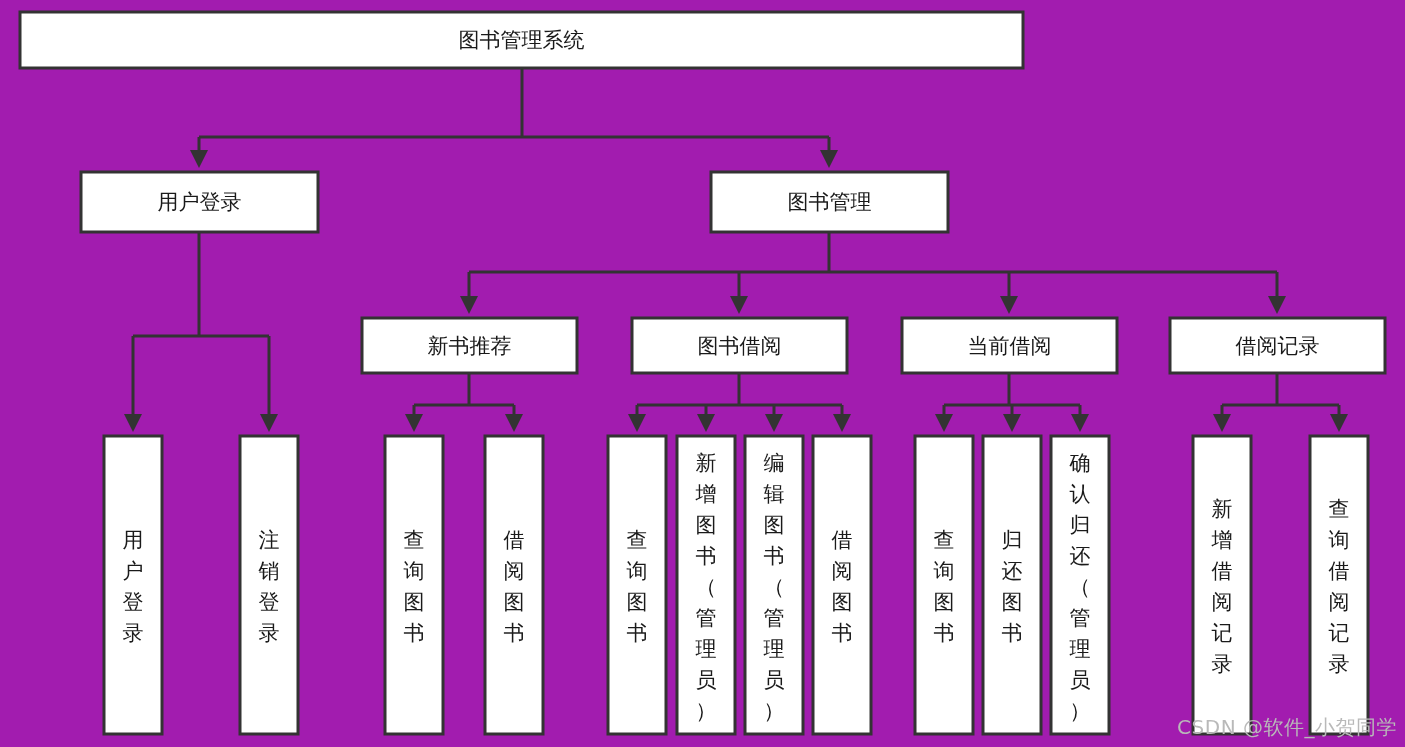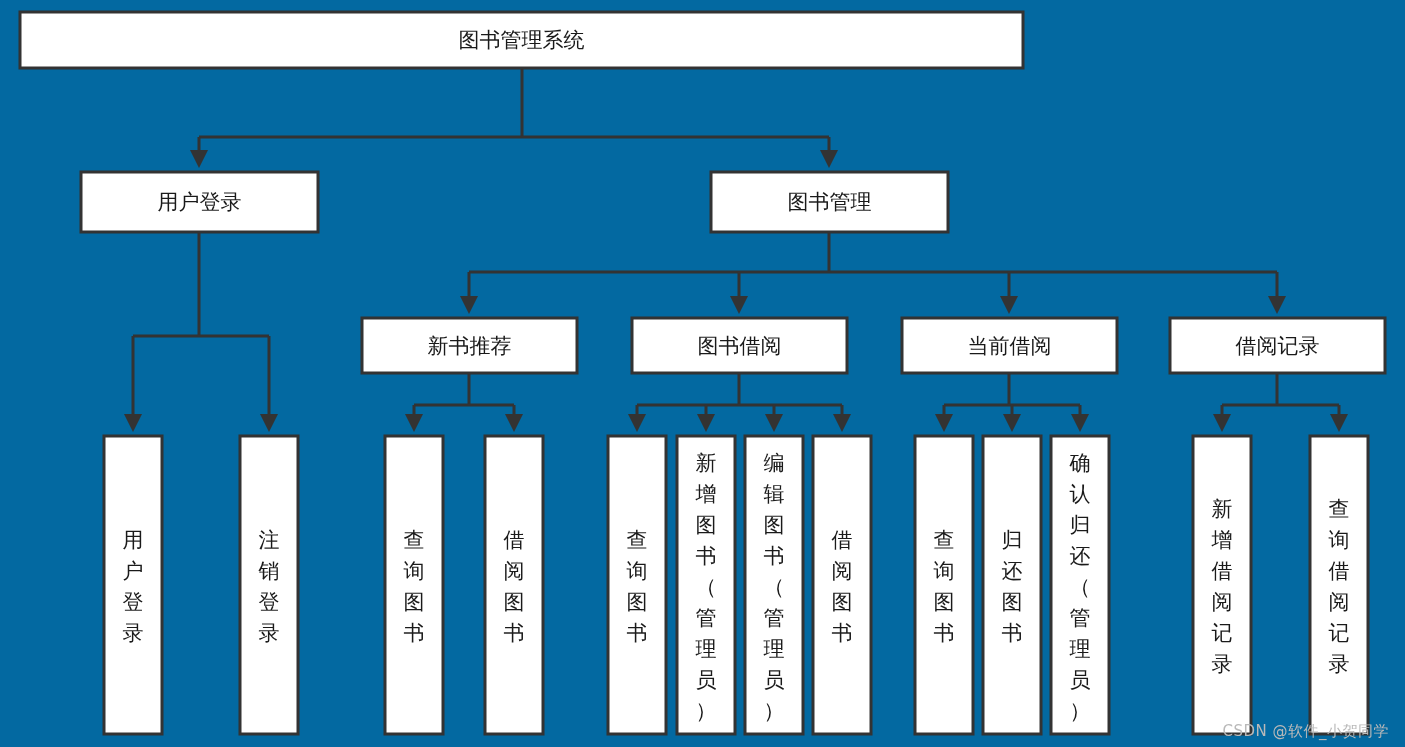--- a/index.html
+++ b/index.html
@@ -11,21 +11,21 @@
   body {
     width: 1405px;
     height: 747px;
     font-family: "DejaVu Sans", "Liberation Sans", sans-serif;
     overflow: hidden;
   }
   #diagram-root {
     position: relative;
     width: 1405px;
     height: 747px;
-    background: #0369a1;
+    background: #a21caf;
   }
   svg#tree-svg {
     position: absolute;
     left: 0;
     top: 0;
     width: 1405px;
     height: 747px;
     display: block;
   }
   .node-box {
@@ -50,24 +50,24 @@
     stroke: #333333;
     stroke-width: 3;
     fill: none;
   }
   .arrow-head {
     fill: #333333;
     stroke: none;
   }
   .watermark {
     position: absolute;
-    right: 16px;
+    right: 8px;
     bottom: 6px;
     font-family: "DejaVu Sans", "Liberation Sans", sans-serif;
-    font-size: 15px;
+    font-size: 20px;
     color: #b9b9b9;
     letter-spacing: 0.5px;
     white-space: nowrap;
     pointer-events: none;
   }
 </style>
 </head>
 <body>
 
 <div id="diagram-root">

